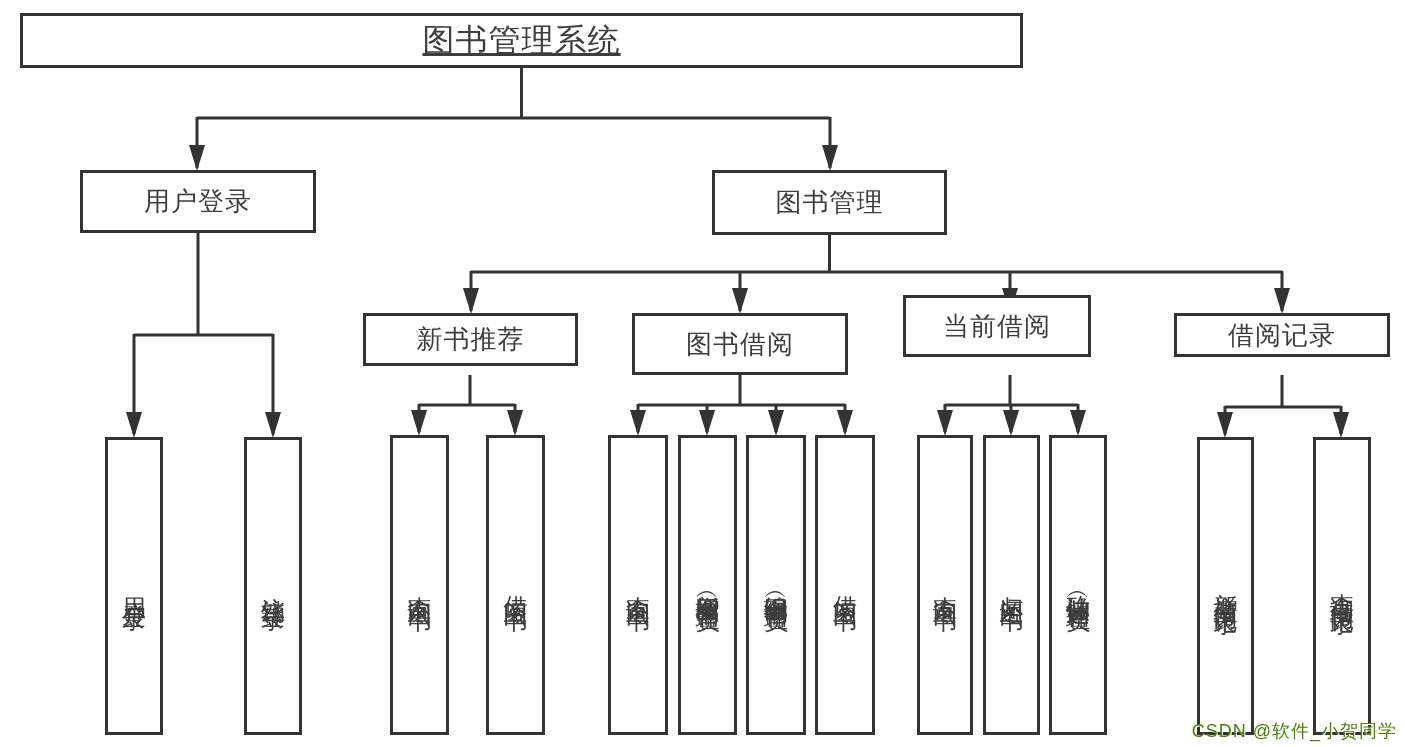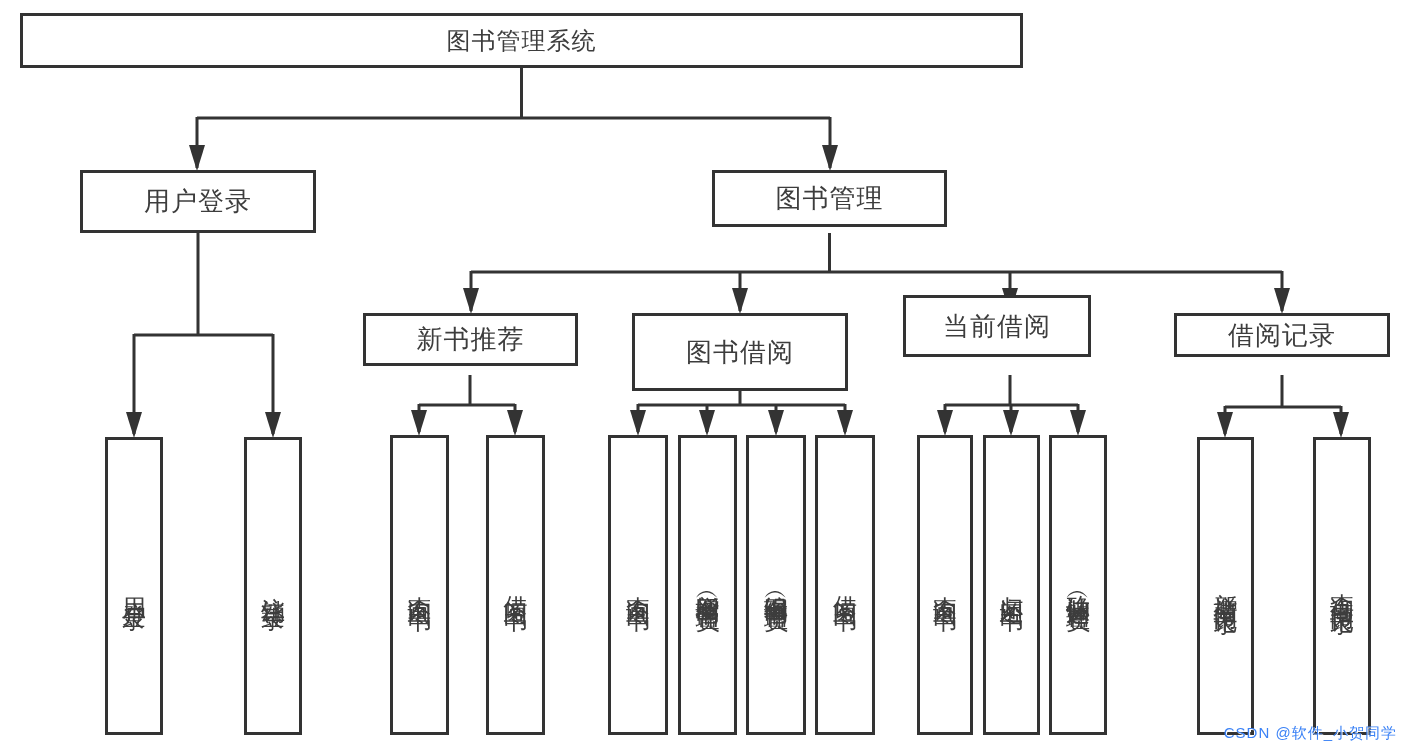--- a/index.html
+++ b/index.html
@@ -31,35 +31,36 @@
     justify-content:center;
     text-align:center;
     z-index:1;
   }
   .h{
     font-size:26px;
     letter-spacing:1px;
     white-space:nowrap;
   }
   .root{
-    font-size:24px;
+    font-size:32px;
+    text-decoration:underline;
   }
   .v{
     writing-mode:vertical-rl;
     text-orientation:mixed;
     font-size:24px;
     line-height:1;
     letter-spacing:4px;
   }
   .watermark{
     position:absolute;
     right:8px;
     bottom:4px;
-    font-size:15px;
-    color:#3b82f6;
+    font-size:18px;
+    color:#4d7c0f;
     letter-spacing:1px;
     white-space:nowrap;
     z-index:2;
     text-shadow:1px 1px 0 #ffffff;
   }
 </style>
 </head>
 <body>
 
 <div id="stage">
@@ -100,24 +101,24 @@
       <polygon points="1003,410 1019,410 1011,436"></polygon>
       <polygon points="1070,410 1086,410 1078,436"></polygon>
       <polygon points="1217,412 1233,412 1225,438"></polygon>
       <polygon points="1333,412 1349,412 1341,438"></polygon>
     </g>
   </svg>
 
   <div class="node h root" style="left:20px;top:13px;width:1003px;height:55px">图书管理系统</div>
 
   <div class="node h" style="left:80px;top:170px;width:236px;height:63px">用户登录</div>
-  <div class="node h" style="left:712px;top:170px;width:235px;height:57px">图书管理</div>
+  <div class="node h" style="left:712px;top:170px;width:235px;height:65px">图书管理</div>
 
   <div class="node h" style="left:363px;top:313px;width:215px;height:53px">新书推荐</div>
-  <div class="node h" style="left:632px;top:313px;width:216px;height:78px">图书借阅</div>
+  <div class="node h" style="left:632px;top:313px;width:216px;height:62px">图书借阅</div>
   <div class="node h" style="left:903px;top:295px;width:188px;height:62px">当前借阅</div>
   <div class="node h" style="left:1174px;top:313px;width:216px;height:44px">借阅记录</div>
 
   <div class="node v" style="left:105px;top:437px;width:58px;height:298px">用户登录</div>
   <div class="node v" style="left:244px;top:437px;width:58px;height:298px">注销登录</div>
 
   <div class="node v" style="left:390px;top:435px;width:59px;height:300px">查询图书</div>
   <div class="node v" style="left:486px;top:435px;width:59px;height:300px">借阅图书</div>
 
   <div class="node v" style="left:608px;top:435px;width:60px;height:300px">查询图书</div>

